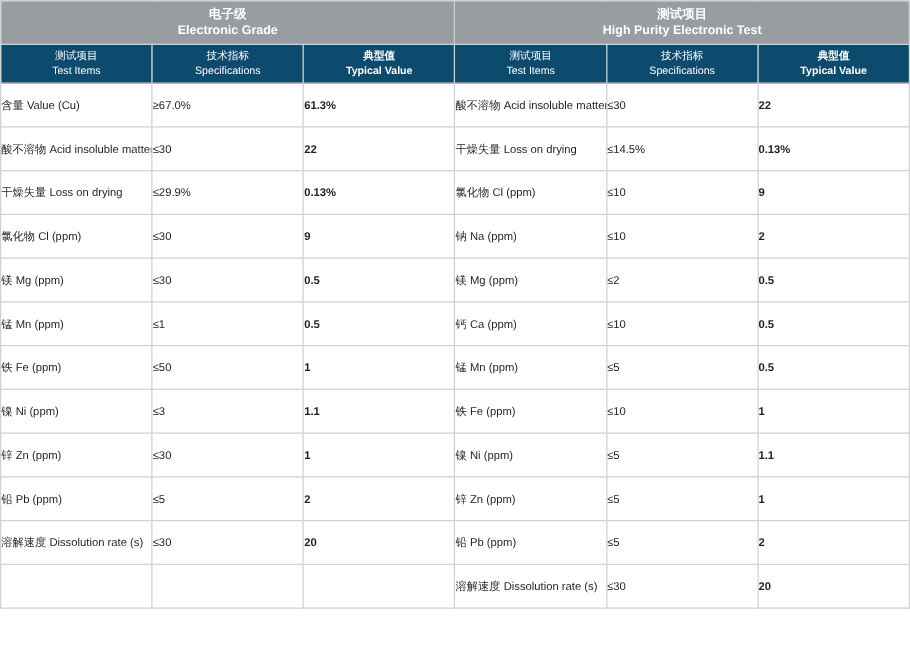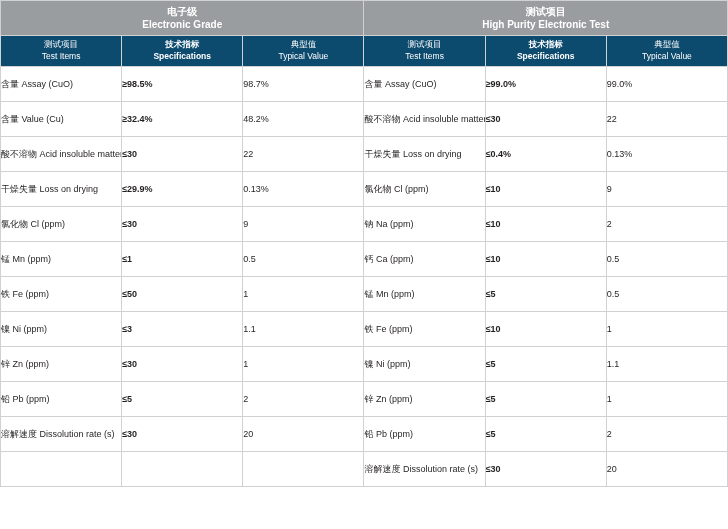--- a/index.html
+++ b/index.html
@@ -53,22 +53,22 @@
     font-size: 9px;
     height: 34px;
     padding: 0 7px;
     color: #231f20;
     background: #ffffff;
     white-space: nowrap;
     overflow: hidden;
   }
   .cell.empty { }
   .w-item { width: 148px; }
-  .w-spec { width: 101px; font-weight: bold; }
-  .w-typ  { width: 115px; }
+  .w-spec { width: 101px; }
+  .w-typ  { width: 115px; font-weight: bold; }
 </style>
 </head>
 <body>
 
 <table class="spec-table">
   <thead>
     <tr>
       <th class="group-head" colspan="3">
         <span class="cn">电子级</span>
         <span class="en">Electronic Grade</span>
@@ -100,60 +100,60 @@
         <span class="en">Specifications</span>
       </th>
       <th class="col-head w-typ">
         <span class="cn">典型值</span>
         <span class="en">Typical Value</span>
       </th>
     </tr>
   </thead>
   <tbody>
     <tr>
-      <td class="cell w-item">含量  Assay  (CuO)</td>
-      <td class="cell w-spec">≥98.5%</td>
-      <td class="cell w-typ">98.7%</td>
-      <td class="cell w-item">含量  Assay  (CuO)</td>
-      <td class="cell w-spec">≥99.0%</td>
-      <td class="cell w-typ">99.0%</td>
-    </tr>
-    <tr>
       <td class="cell w-item">含量  Value  (Cu)</td>
-      <td class="cell w-spec">≥32.4%</td>
-      <td class="cell w-typ">48.2%</td>
+      <td class="cell w-spec">≥67.0%</td>
+      <td class="cell w-typ">61.3%</td>
       <td class="cell w-item">酸不溶物  Acid insoluble matter (ppm)</td>
       <td class="cell w-spec">≤30</td>
       <td class="cell w-typ">22</td>
     </tr>
     <tr>
       <td class="cell w-item">酸不溶物  Acid insoluble matter (ppm)</td>
       <td class="cell w-spec">≤30</td>
       <td class="cell w-typ">22</td>
       <td class="cell w-item">干燥失量  Loss on drying</td>
-      <td class="cell w-spec">≤0.4%</td>
+      <td class="cell w-spec">≤14.5%</td>
       <td class="cell w-typ">0.13%</td>
     </tr>
     <tr>
       <td class="cell w-item">干燥失量  Loss on drying</td>
       <td class="cell w-spec">≤29.9%</td>
       <td class="cell w-typ">0.13%</td>
       <td class="cell w-item">氯化物  Cl (ppm)</td>
       <td class="cell w-spec">≤10</td>
       <td class="cell w-typ">9</td>
     </tr>
     <tr>
       <td class="cell w-item">氯化物  Cl (ppm)</td>
       <td class="cell w-spec">≤30</td>
       <td class="cell w-typ">9</td>
       <td class="cell w-item">钠  Na (ppm)</td>
       <td class="cell w-spec">≤10</td>
       <td class="cell w-typ">2</td>
     </tr>
     <tr>
+      <td class="cell w-item">镁  Mg (ppm)</td>
+      <td class="cell w-spec">≤30</td>
+      <td class="cell w-typ">0.5</td>
+      <td class="cell w-item">镁  Mg (ppm)</td>
+      <td class="cell w-spec">≤2</td>
+      <td class="cell w-typ">0.5</td>
+    </tr>
+    <tr>
       <td class="cell w-item">锰  Mn (ppm)</td>
       <td class="cell w-spec">≤1</td>
       <td class="cell w-typ">0.5</td>
       <td class="cell w-item">钙  Ca (ppm)</td>
       <td class="cell w-spec">≤10</td>
       <td class="cell w-typ">0.5</td>
     </tr>
     <tr>
       <td class="cell w-item">铁  Fe (ppm)</td>
       <td class="cell w-spec">≤50</td>

